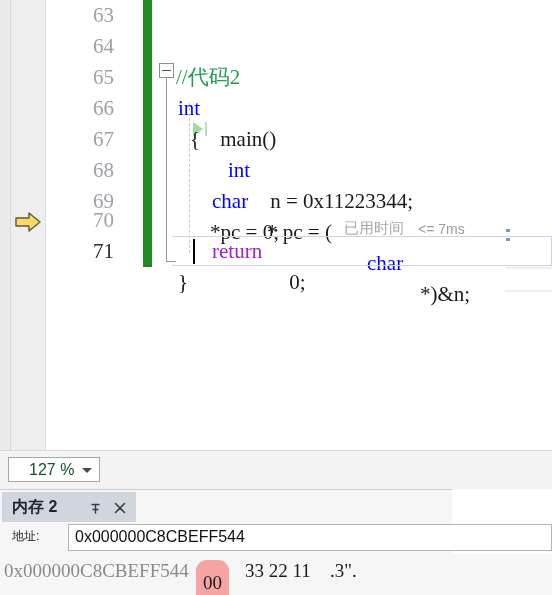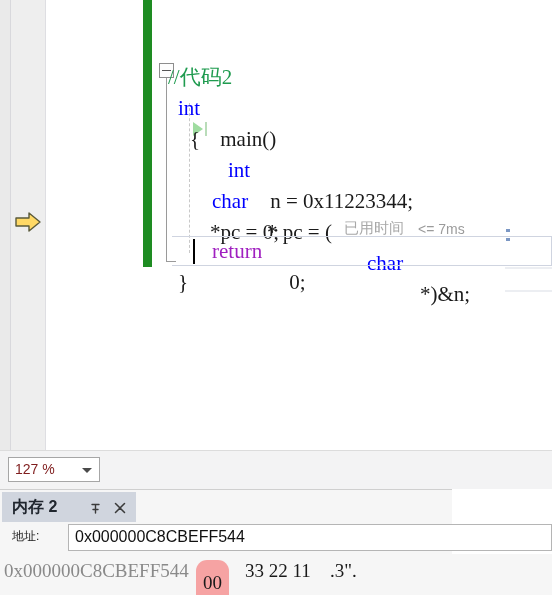--- a/index.html
+++ b/index.html
@@ -68,21 +68,21 @@
   .faint2{position:absolute;left:505px;top:290px;width:47px;height:2px;background:#eceef2;}
   .scroll-mark{position:absolute;left:506px;top:229px;width:4px;height:3px;background:#7b97c4;}
   .scroll-mark2{position:absolute;left:506px;top:238px;width:4px;height:3px;background:#7b97c4;}
 
   
   .statusbar{position:absolute;left:0;top:450px;width:552px;height:38px;background:#f3f3f4;border-top:1px solid #dcdcdc;}
   .zoom-combo{
     position:absolute;left:8px;top:6px;width:92px;height:25px;background:#ffffff;border:1px solid #a6a6a6;
     box-sizing:border-box;
   }
-  .zoom-val{position:absolute;left:6px;top:3px;font-size:14px;color:#7f1d1d;font-family:"Liberation Sans", sans-serif;}
+  .zoom-val{position:absolute;left:20px;top:3px;font-size:16px;color:#14532d;font-family:"Liberation Sans", sans-serif;}
   .zoom-chev{position:absolute;right:7px;top:10px;width:0;height:0;border-left:5px solid transparent;border-right:5px solid transparent;border-top:5px solid #4a4a4a;}
 
   
   .memwin{position:absolute;left:0;top:489px;width:452px;height:106px;background:#f6f6f6;border-top:1px solid #cfcfcf;}
   .memtab{
     position:absolute;left:2px;top:2px;width:134px;height:30px;background:#d0d5de;
   }
   .memtab-label{position:absolute;left:10px;top:5px;font-size:16px;font-weight:bold;color:#20262e;font-family:"Liberation Sans", sans-serif;}
   .pin-icon{position:absolute;left:86px;top:9px;width:15px;height:15px;}
   .close-icon{position:absolute;left:110px;top:8px;width:16px;height:16px;}
@@ -114,41 +114,52 @@
 
     <div class="strip-a"></div>
     <div class="strip-b"></div>
 
     <div class="gutter-arrow">
       <svg width="28" height="24" viewBox="0 0 28 24">
         <polygon points="2,8 15,8 15,3 26,12 15,21 15,16 2,16" fill="#ffd966" stroke="#5a5a3a" stroke-width="1.4" stroke-linejoin="round"></polygon>
       </svg>
     </div>
 
+    <div class="linenums">
+      <div class="ln" style="top:0px;">63</div>
+      <div class="ln" style="top:31px;">64</div>
+      <div class="ln" style="top:62px;">65</div>
+      <div class="ln" style="top:93px;">66</div>
+      <div class="ln" style="top:124px;">67</div>
+      <div class="ln" style="top:155px;">68</div>
+      <div class="ln" style="top:186px;">69</div>
+      <div class="ln" style="top:205px;">70</div>
+      <div class="ln cur" style="top:236px;">71</div>
+    </div>
 
     <div class="changebar"></div>
 
     <div class="outline-box"></div>
     <div class="outline-vline"></div>
     <div class="outline-hline"></div>
     <div class="indent-guide"></div>
 
     <div class="step-arrow">
       <svg width="22" height="18" viewBox="0 0 22 18">
         <polygon points="3,2 13,9 3,16" fill="#9fdca0"></polygon>
         <rect x="15" y="2" width="2" height="14" fill="#b9dcb9"></rect>
       </svg>
     </div>
 
     <div class="code">
 
       <div class="row" style="top:0px;"></div>
 
       <div class="row" style="top:31px;">
-        <span class="tok-comment" style="position:absolute;left:16px;">//代码2</span>
+        <span class="tok-comment" style="position:absolute;left:24px;">//代码2</span>
       </div>
 
       <div class="row" style="top:62px;">
         <span class="tok-kw" style="position:absolute;left:26px;">int</span>
         <span class="tok-plain" style="position:absolute;left:63px;"> main()</span>
       </div>
 
       <div class="row" style="top:93px;">
         <span class="tok-plain" style="position:absolute;left:38px;">{</span>
       </div>

